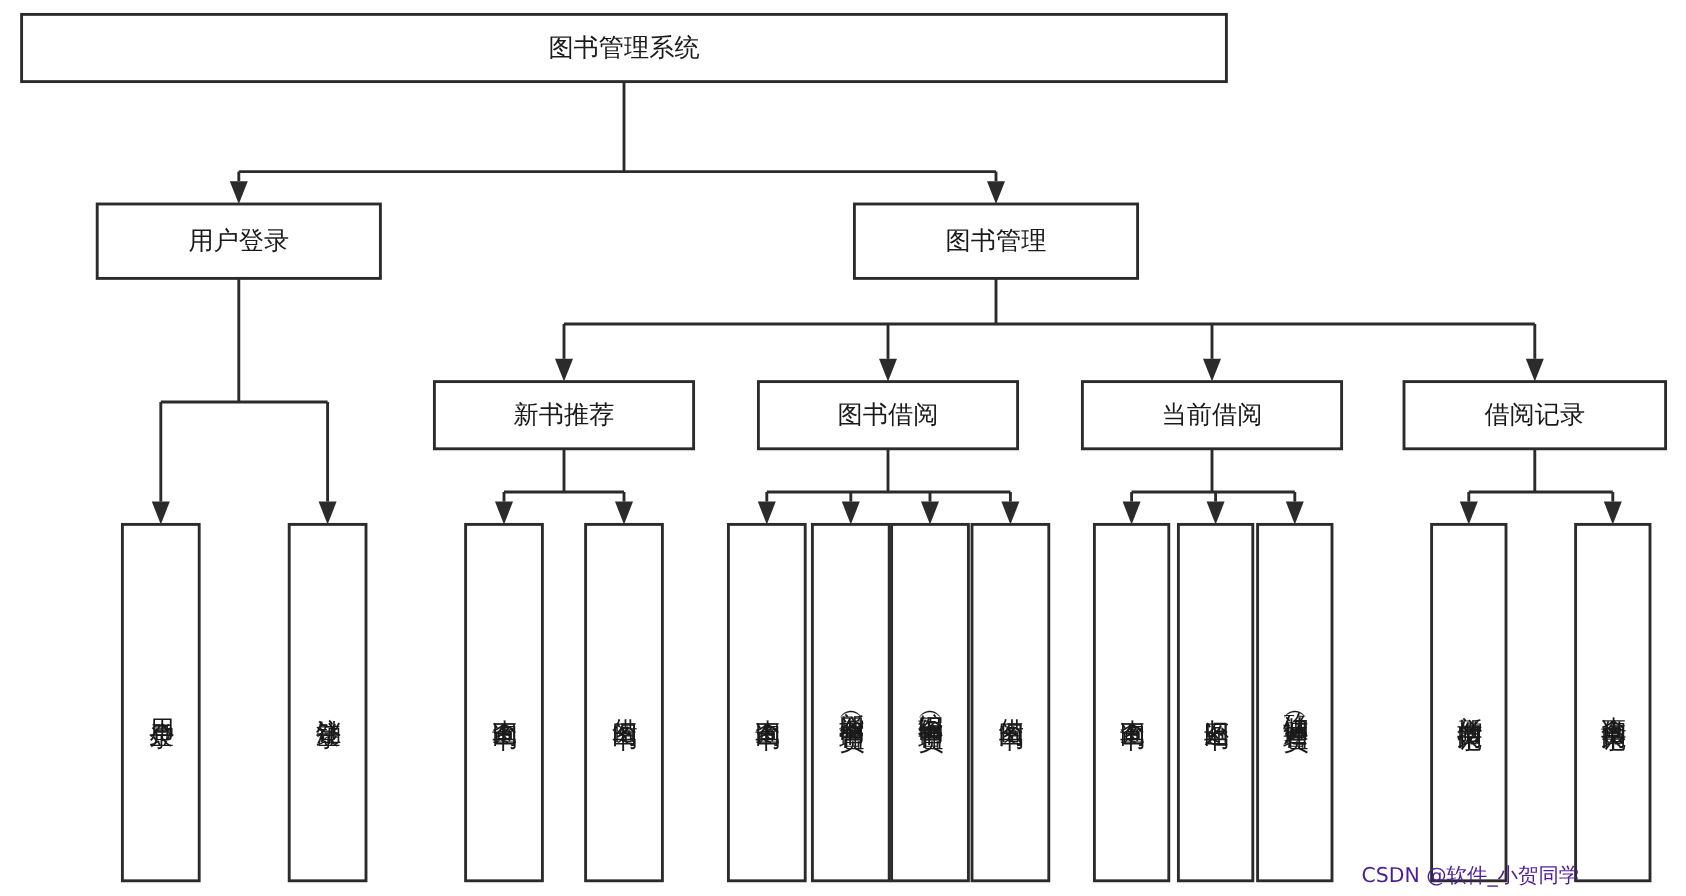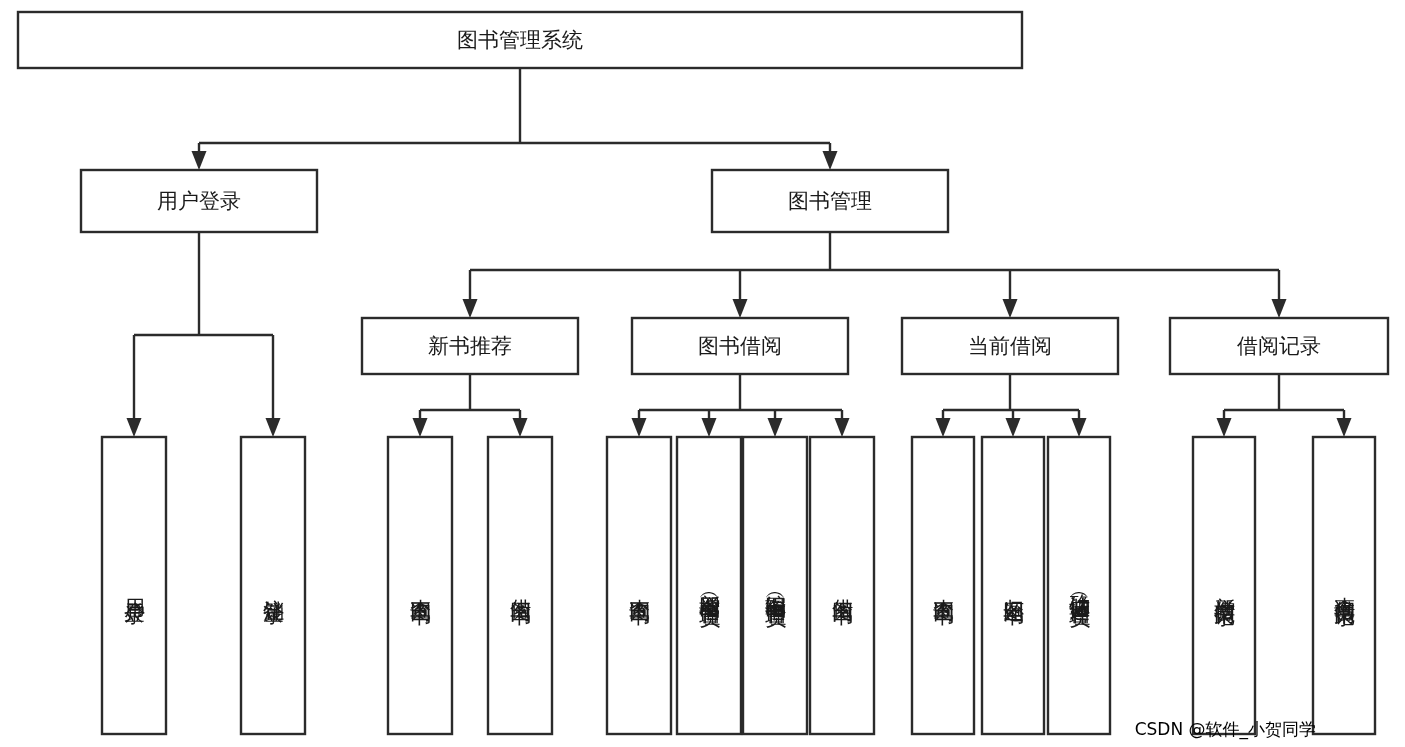--- a/index.html
+++ b/index.html
@@ -66,21 +66,21 @@
     letter-spacing: 2px;
     white-space: nowrap;
     text-align: center;
   }
   .watermark {
     position: absolute;
     right: 10px;
     bottom: 6px;
     font-family: "DejaVu Sans", "Liberation Sans", sans-serif;
     font-size: 17px;
-    color: #000000;
+    color: #4c1d95;
     white-space: nowrap;
     user-select: none;
   }
 </style>
 </head>
 <body>
 
 <div id="diagram-root">
 
   <svg id="tree-svg" viewBox="0 0 1405 747">

